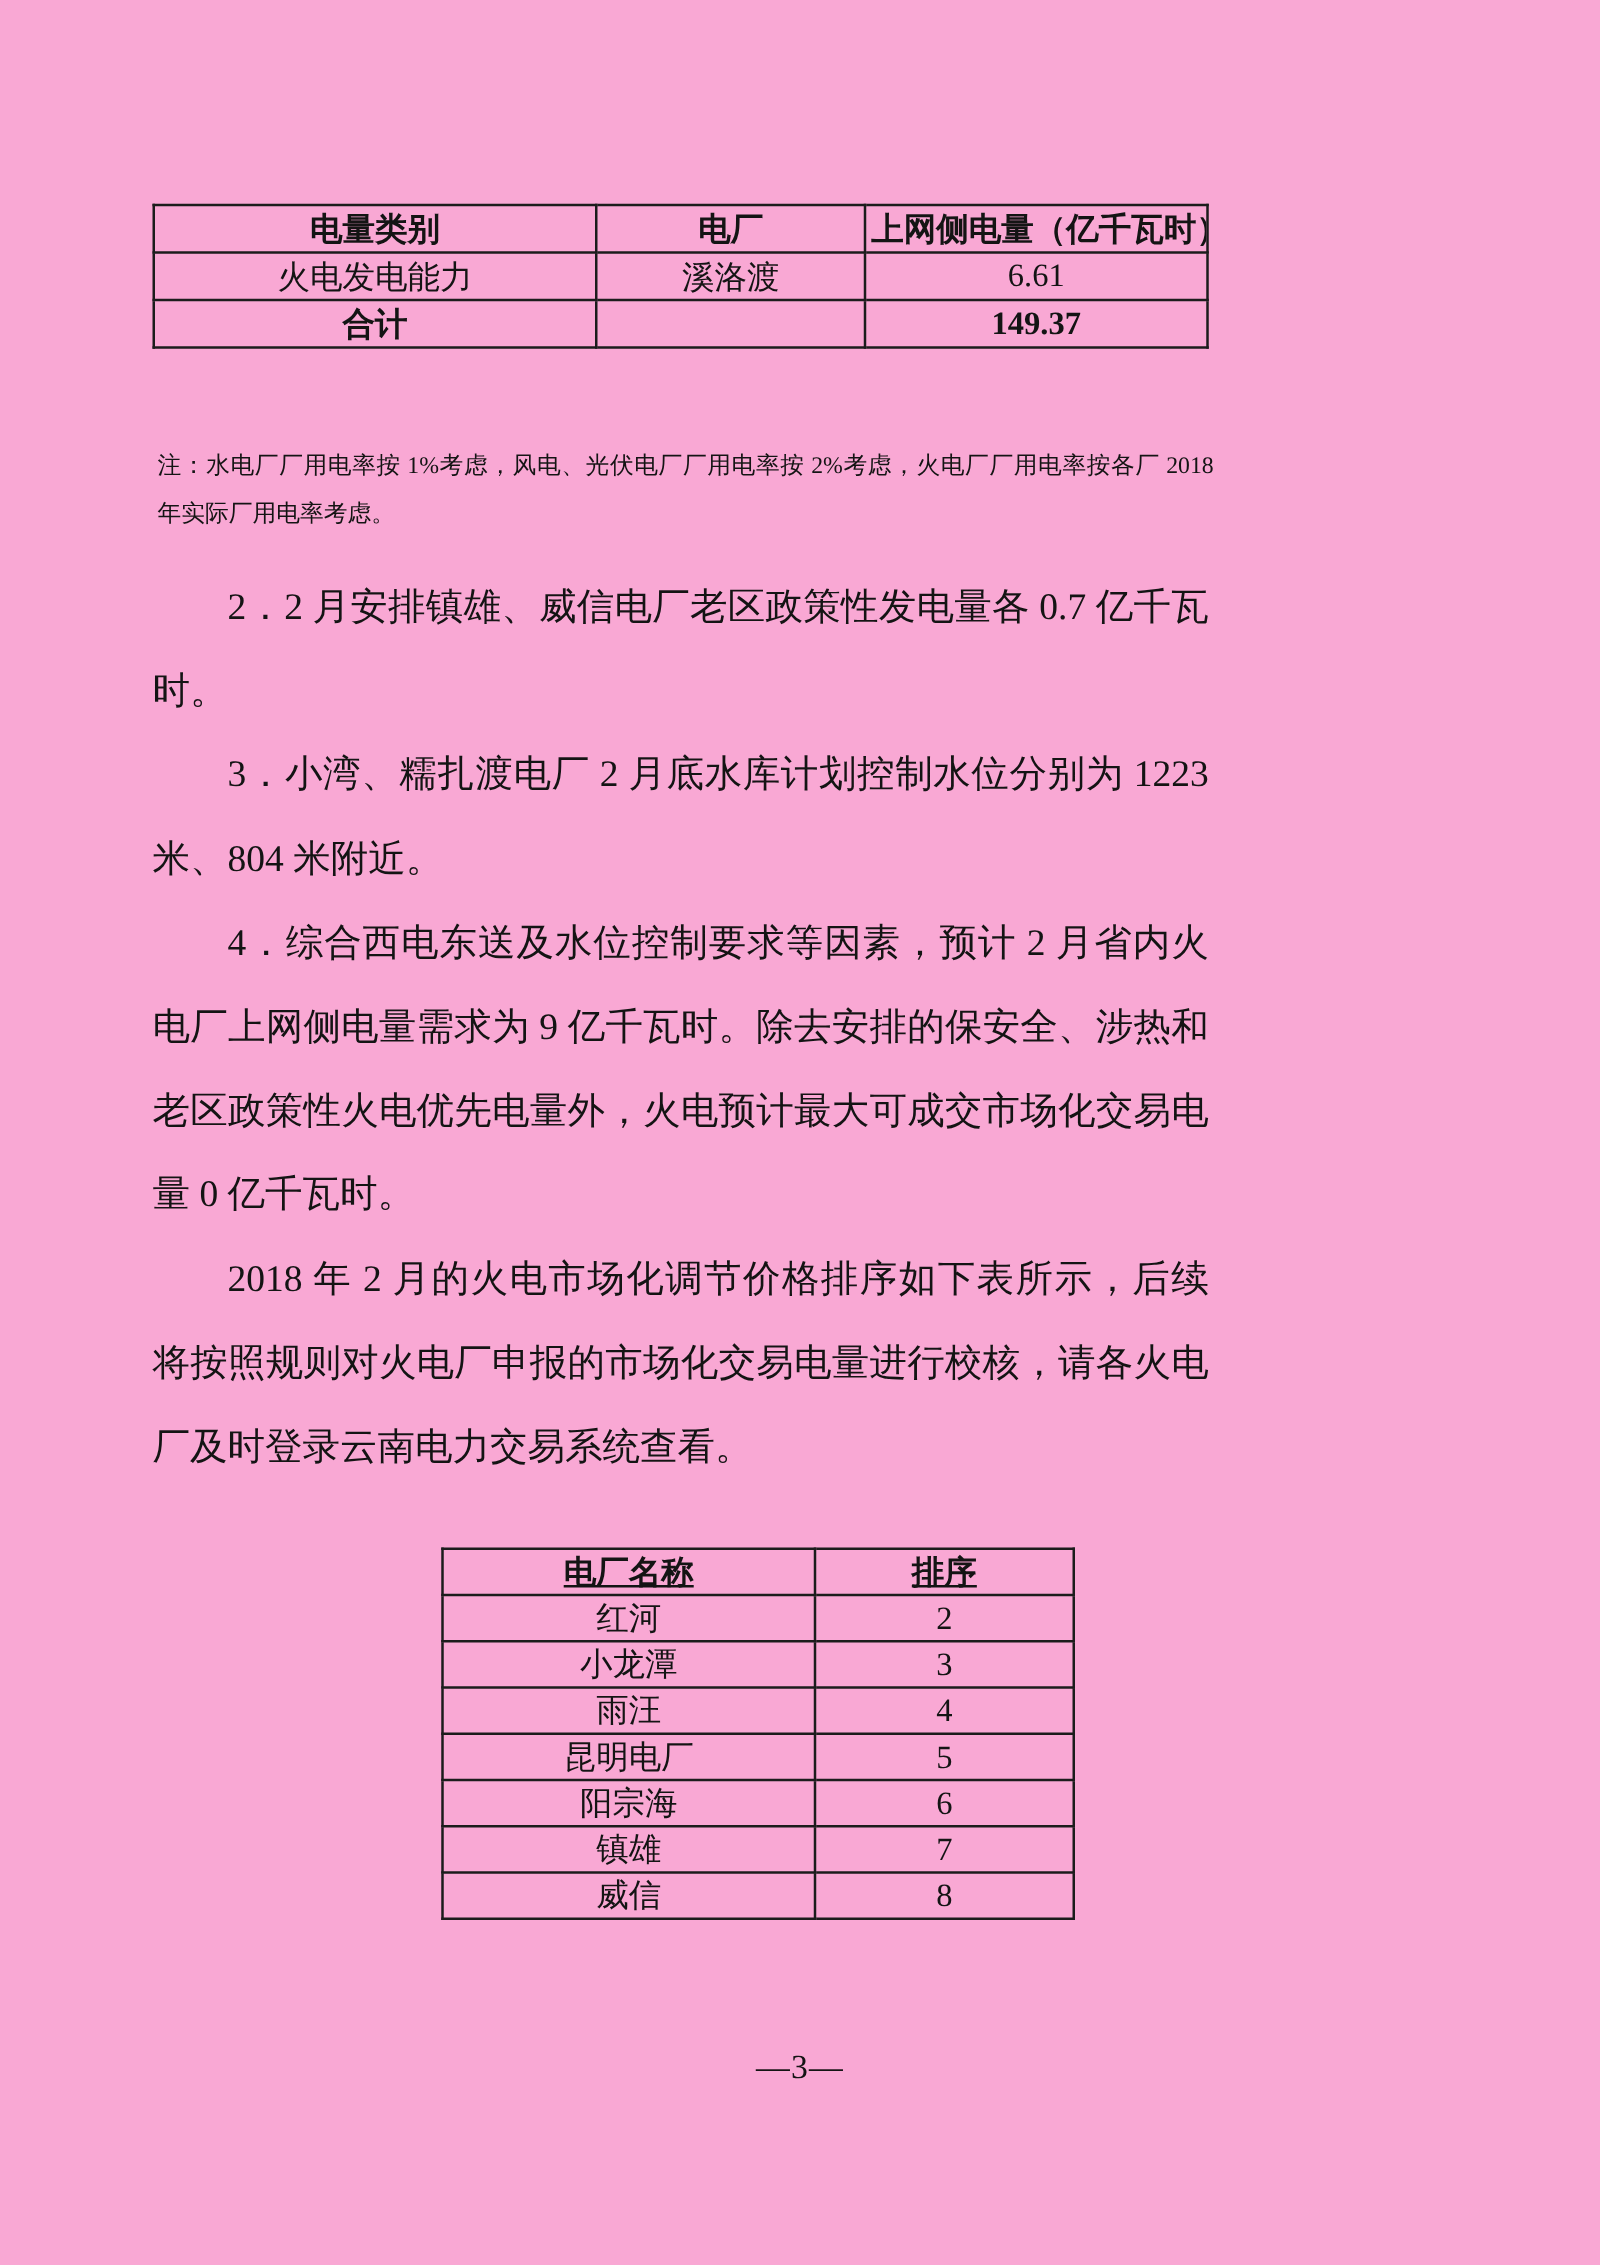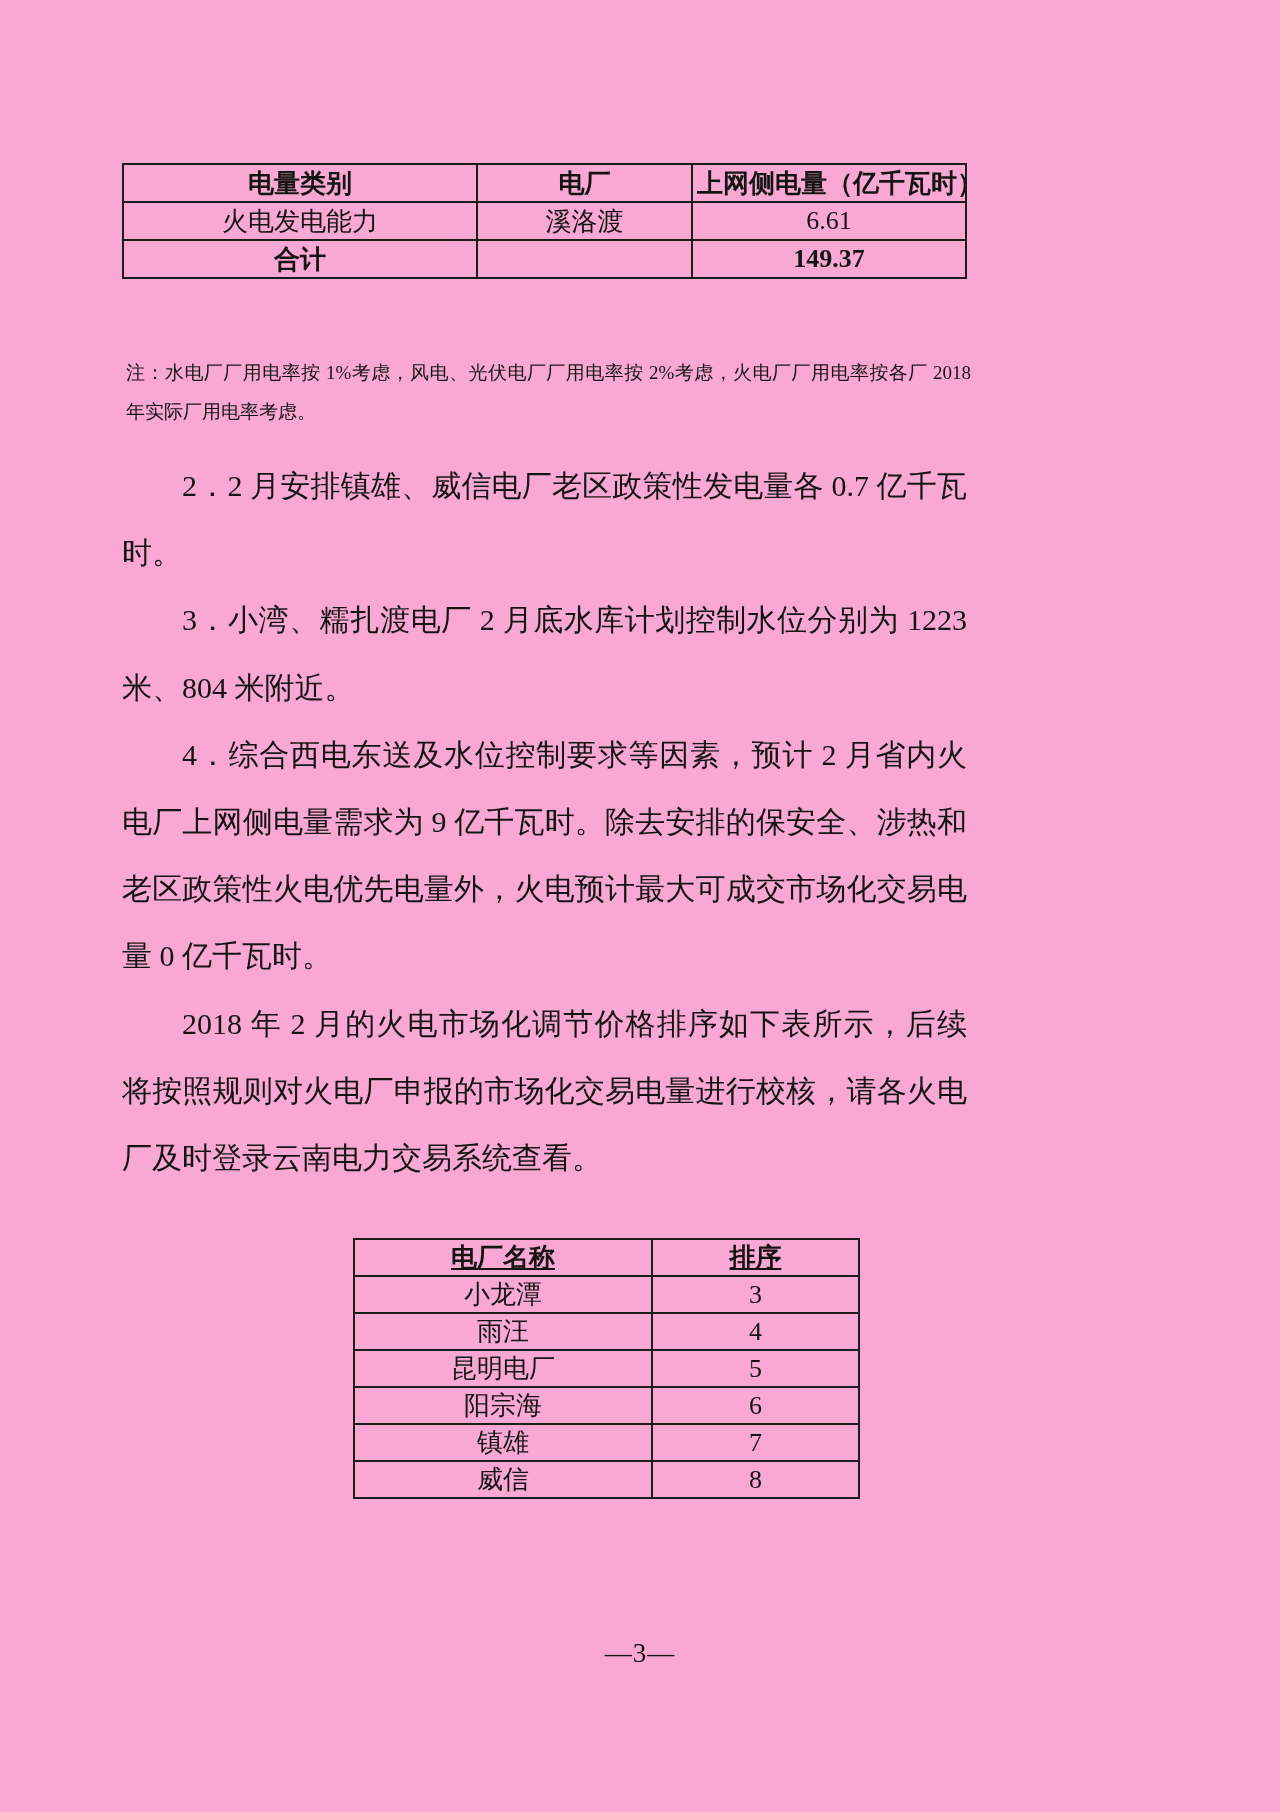--- a/index.html
+++ b/index.html
@@ -148,20 +148,24 @@
           <col class="c2">
         </colgroup>
       <thead>
         <tr>
           <th>电厂名称</th>
           <th>排序</th>
         </tr>
       </thead>
       <tbody>
         <tr>
+          <td>红河</td>
+          <td>2</td>
+        </tr>
+        <tr>
           <td>小龙潭</td>
           <td>3</td>
         </tr>
         <tr>
           <td>雨汪</td>
           <td>4</td>
         </tr>
         <tr>
           <td>昆明电厂</td>
           <td>5</td>

